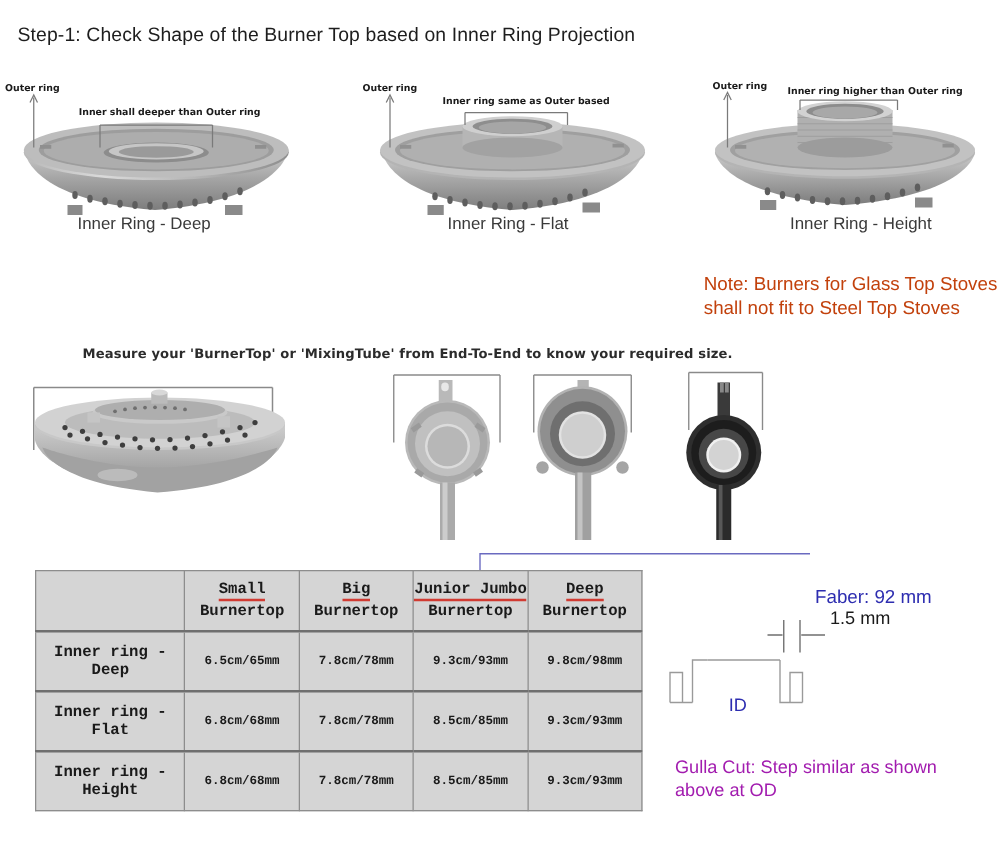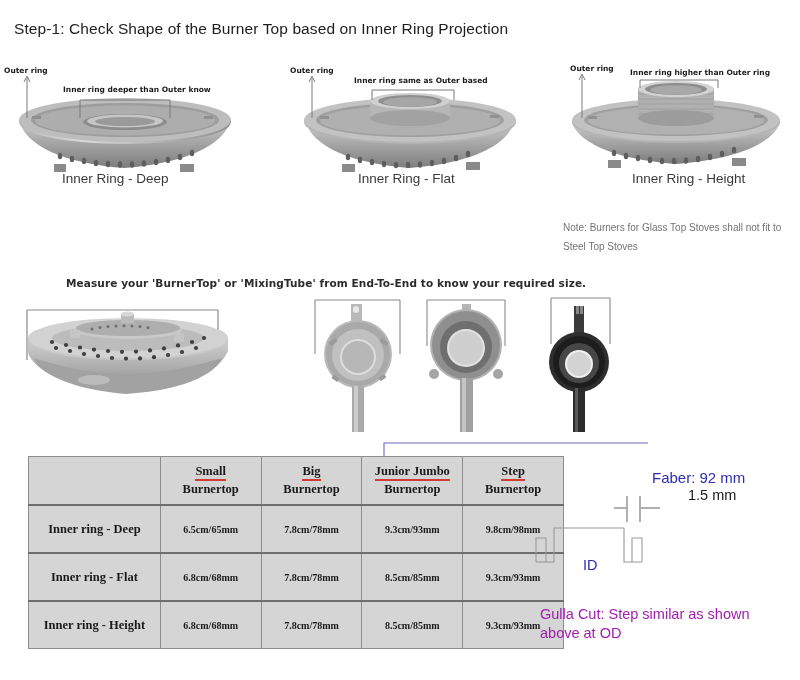--- a/index.html
+++ b/index.html
@@ -45,23 +45,23 @@
     white-space: nowrap;
     font-family: "DejaVu Sans", sans-serif;
   }
 
   
   .red-note {
     position: absolute;
     left: 563px;
     top: 218px;
     width: 238px;
-    font-size: 10px;
+    font-size: 15px;
     line-height: 19px;
-    color: #737373;
+    color: #c2410c;
   }
 
   
   .burner-fig {
     position: absolute;
   }
   #fig1 { left: 2px;   top: 60px; width: 272px; height: 130px; }
   #fig2 { left: 284px; top: 60px; width: 272px; height: 130px; }
   #fig3 { left: 556px; top: 60px; width: 244px; height: 130px; }
 
@@ -115,21 +115,21 @@
   
   #gulla-diagram {
     position: absolute;
     left: 528px;
     top: 478px;
     width: 160px;
     height: 110px;
   }
   #mm-label {
     position: absolute;
-    left: 688px;
+    left: 664px;
     top: 487px;
     font-size: 14.5px;
     color: #1a1a1a;
     white-space: nowrap;
   }
   #id-label {
     position: absolute;
     left: 583px;
     top: 557px;
     font-size: 14.5px;
@@ -144,24 +144,24 @@
     font-size: 14.5px;
     line-height: 19px;
     color: #a21caf;
   }
 
   
   #size-table {
     position: absolute;
     left: 28px;
     top: 456px;
-    width: 536px;
+    width: 486px;
     border-collapse: collapse;
     background: #d5d5d5;
-    font-family: Liberation Serif, serif;
+    font-family: Liberation Mono, monospace;
   }
   #size-table td, #size-table th {
     border: 1px solid #8d8d8d;
     background: #d5d5d5;
     padding: 0;
     text-align: center;
     vertical-align: middle;
     color: #1a1a1a;
   }
   #size-table thead th {
@@ -255,21 +255,21 @@
 
       <g stroke="#7a7a7a" stroke-width="1" fill="none">
         <path d="M25,18 L25,58"></path>
         <path d="M22,22 L25,16 L28,22"></path>
         <path d="M78,40 L78,58"></path>
         <path d="M78,40 L168,40"></path>
         <path d="M168,40 L168,58"></path>
       </g>
     </svg>
     <div class="callout-label" style="left:2px; top:6px;">Outer ring</div>
-    <div class="callout-label" style="left:61px; top:25px;">Inner ring deeper than Outer know</div>
+    <div class="callout-label" style="left:61px; top:25px;">Inner shall deeper than Outer ring</div>
   </div>
   <div class="fig-caption" id="cap1">Inner Ring - Deep</div>
 
   <div class="burner-fig" id="fig2">
     <svg width="272" height="130" viewBox="0 0 272 130">
       <defs>
         <linearGradient id="g2body" x1="0" y1="0" x2="0" y2="1">
           <stop offset="0%" stop-color="#cccccc"></stop>
           <stop offset="45%" stop-color="#a8a8a8"></stop>
           <stop offset="100%" stop-color="#7e7e7e"></stop>
@@ -516,21 +516,21 @@
         </th>
         <th class="col-w-data">
           <span class="hdr-top">Big</span>
           <span class="hdr-bot">Burnertop</span>
         </th>
         <th class="col-w-data">
           <span class="hdr-top">Junior Jumbo</span>
           <span class="hdr-bot">Burnertop</span>
         </th>
         <th class="col-w-data">
-          <span class="hdr-top">Step</span>
+          <span class="hdr-top">Deep</span>
           <span class="hdr-bot">Burnertop</span>
         </th>
       </tr>
     </thead>
     <tbody>
       <tr>
         <td class="rowhead">Inner ring - Deep</td>
         <td>6.5cm/65mm</td>
         <td>7.8cm/78mm</td>
         <td>9.3cm/93mm</td>

